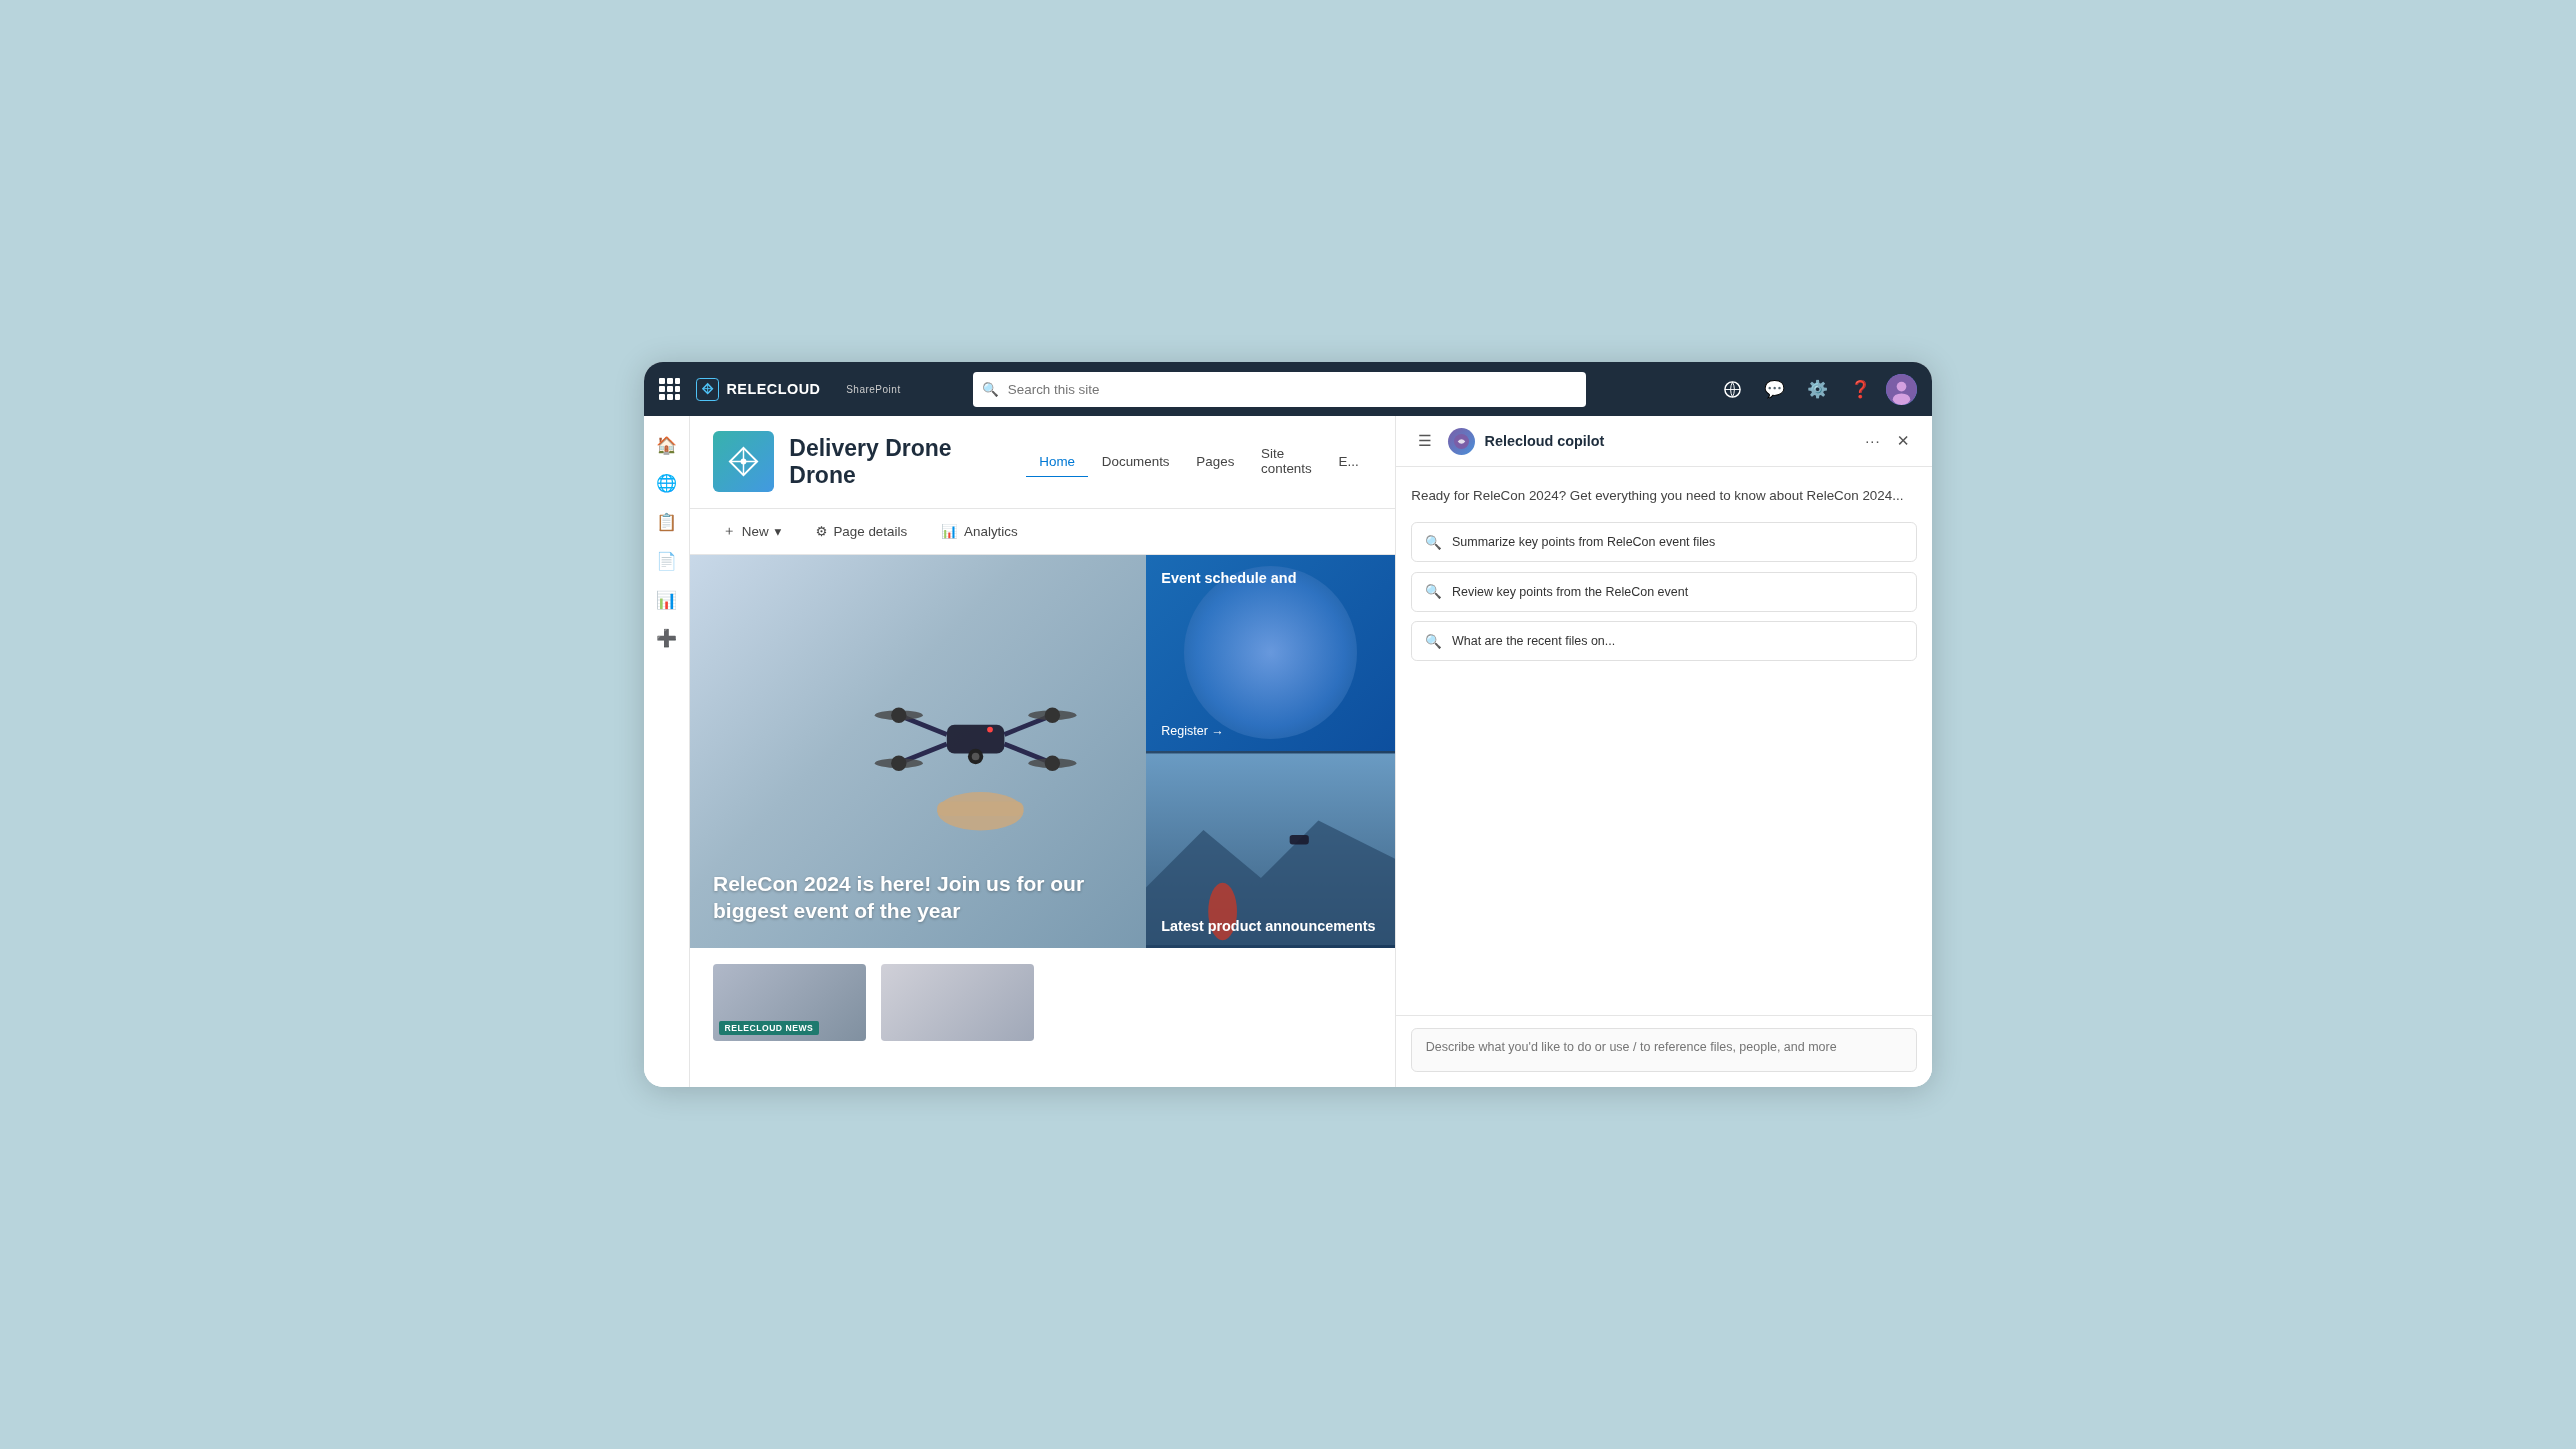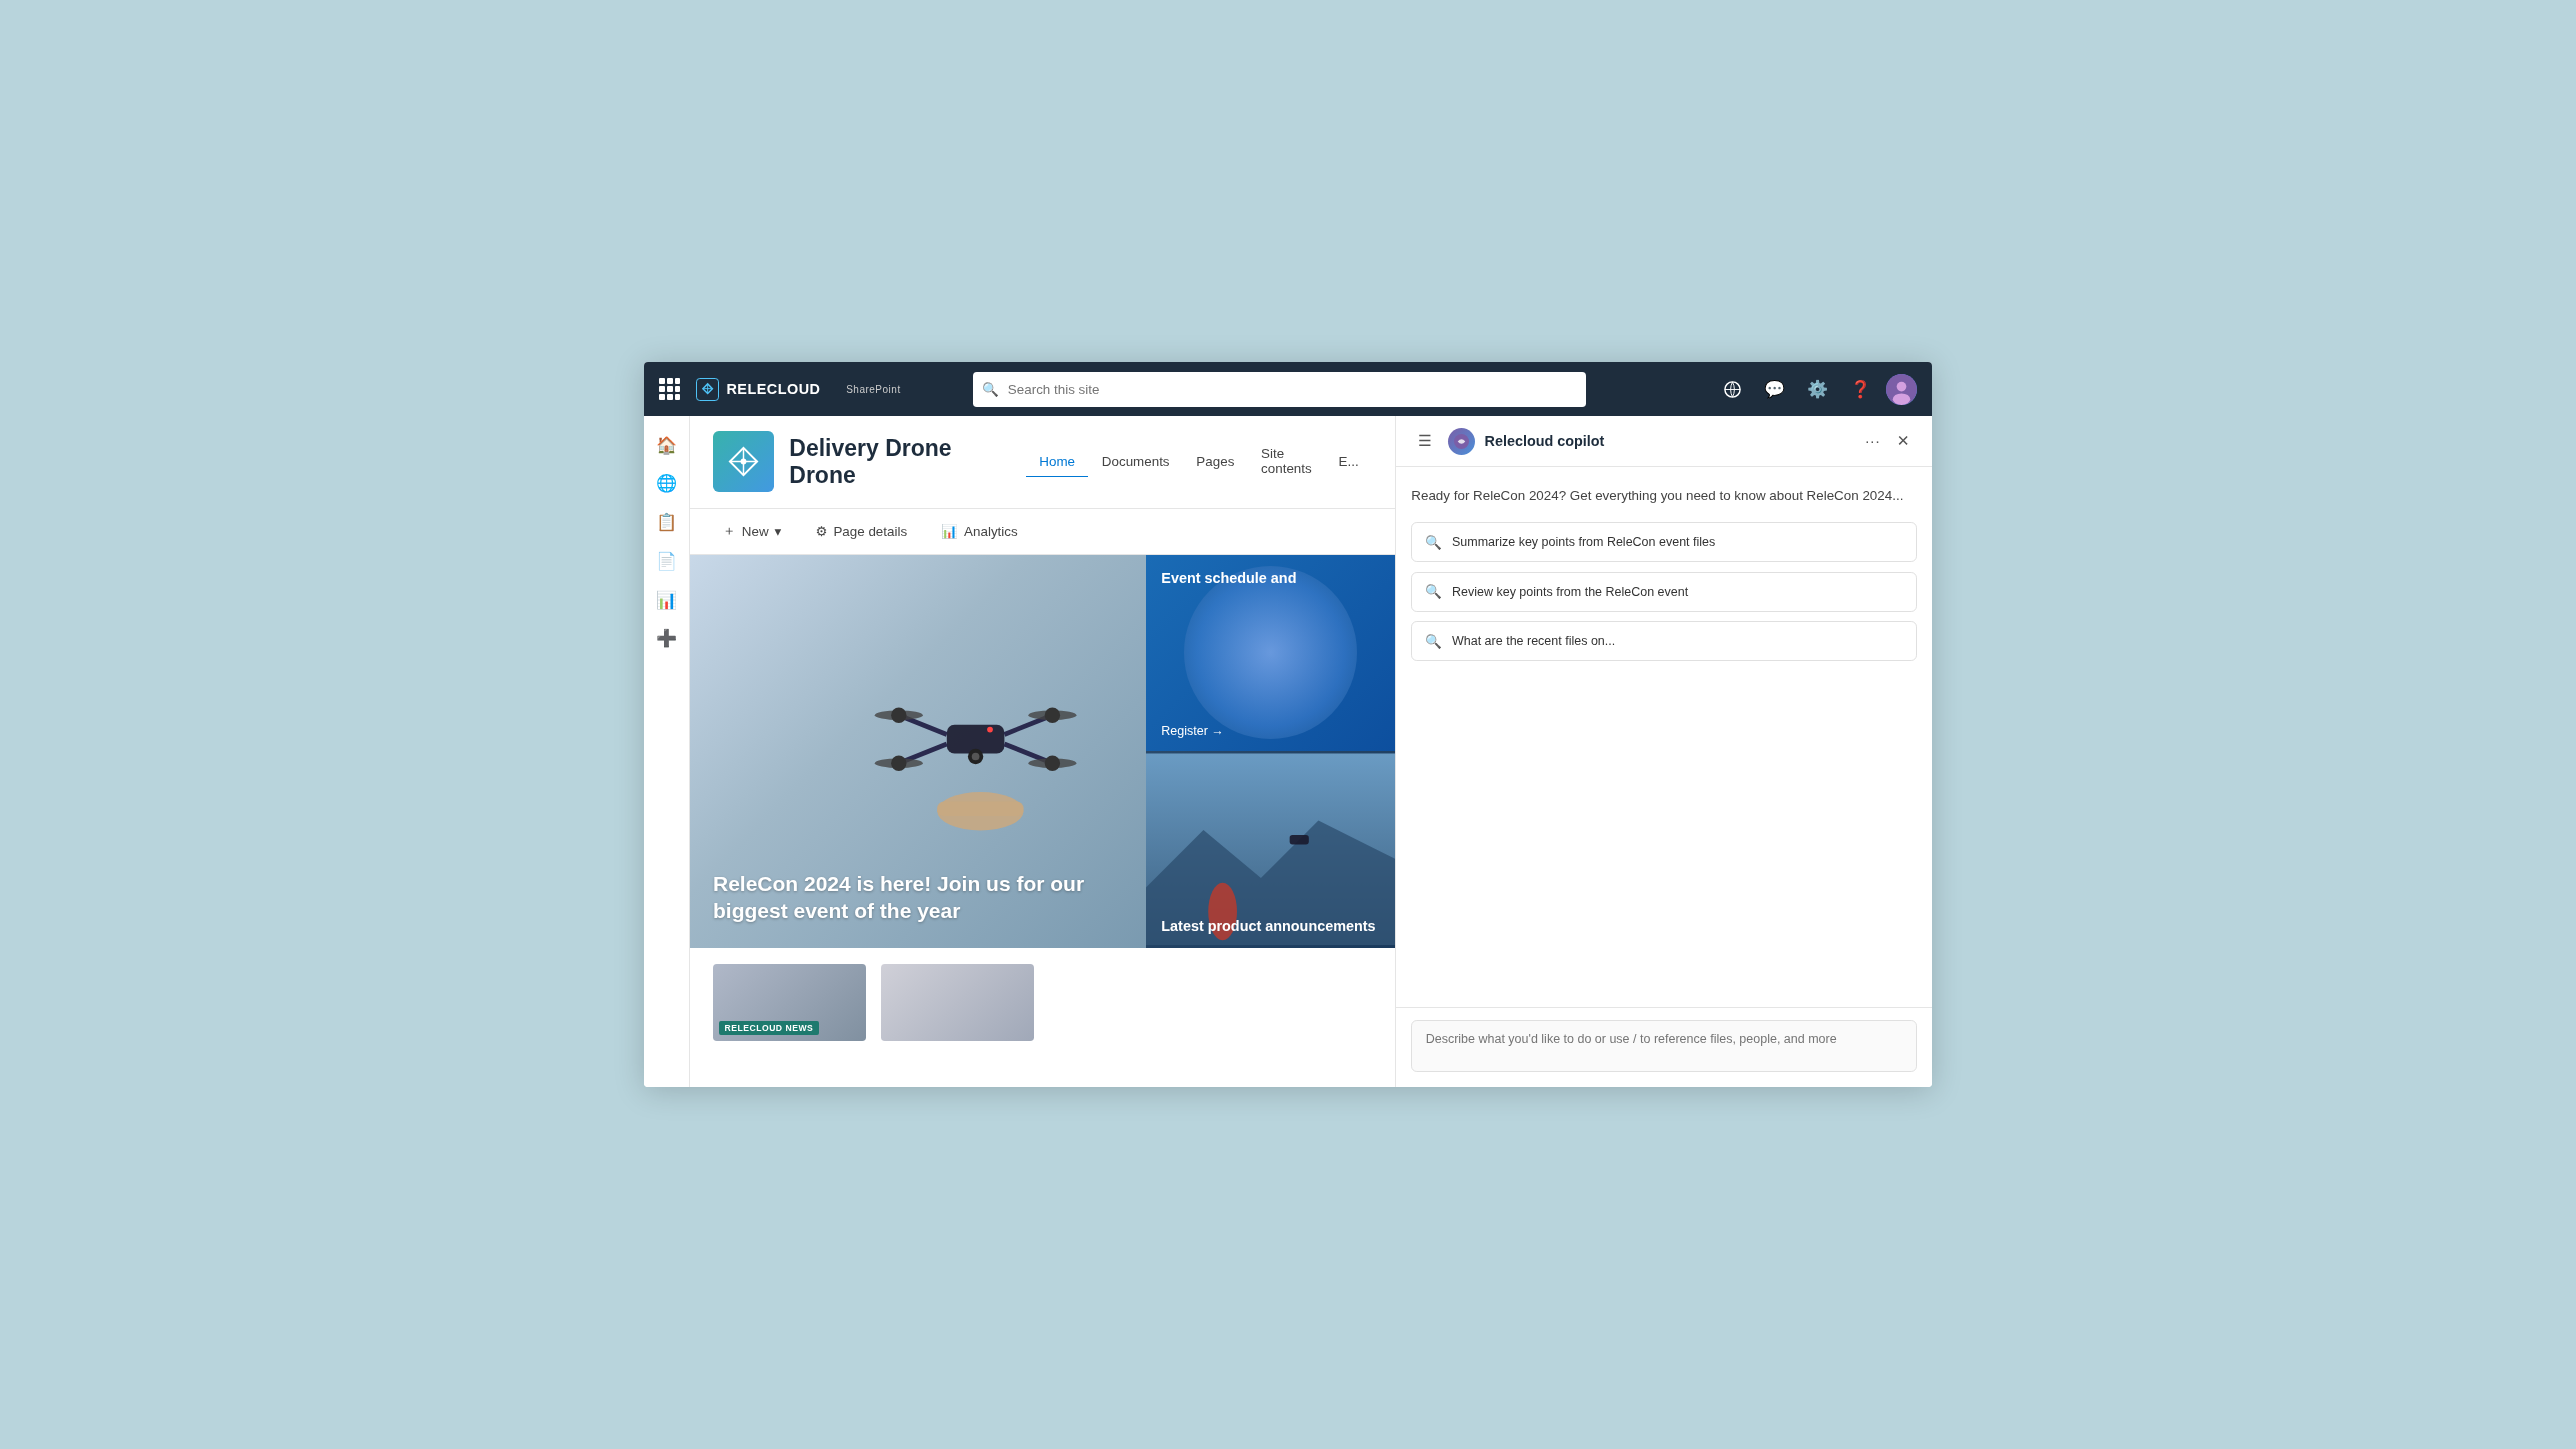--- a/index.html
+++ b/index.html
@@ -9,21 +9,21 @@
       width: 100vw;
       height: 100vh;
       display: flex;
       align-items: center;
       justify-content: center;
     }
     .browser-window {
       width: 1288px;
       height: 725px;
       background: #fff;
-      border-radius: 4px;
+      border-radius: 19px;
       box-shadow: 0 3.8px 31px rgba(0,0,0,0.18);
       overflow: hidden;
       display: flex;
       flex-direction: column;
     }
     
     .top-bar {
       background: #1e2d3d;
       height: 54px;
       display: flex;
@@ -432,21 +432,21 @@
     .copilot-input {
       width: 100%;
       padding: 11.5px 13.4px;
       border: 1px solid #e0e0e0;
       border-radius: 5.8px;
       font-size: 12.5px;
       color: #888;
       background: #fafafa;
       outline: none;
       resize: none;
-      height: 52px;
+      height: 44px;
       font-family: inherit;
     }
   </style>
 </head>
 <body>
 
 <div class="browser-window">
 
   <div class="top-bar">
     <div class="waffle-icon">

